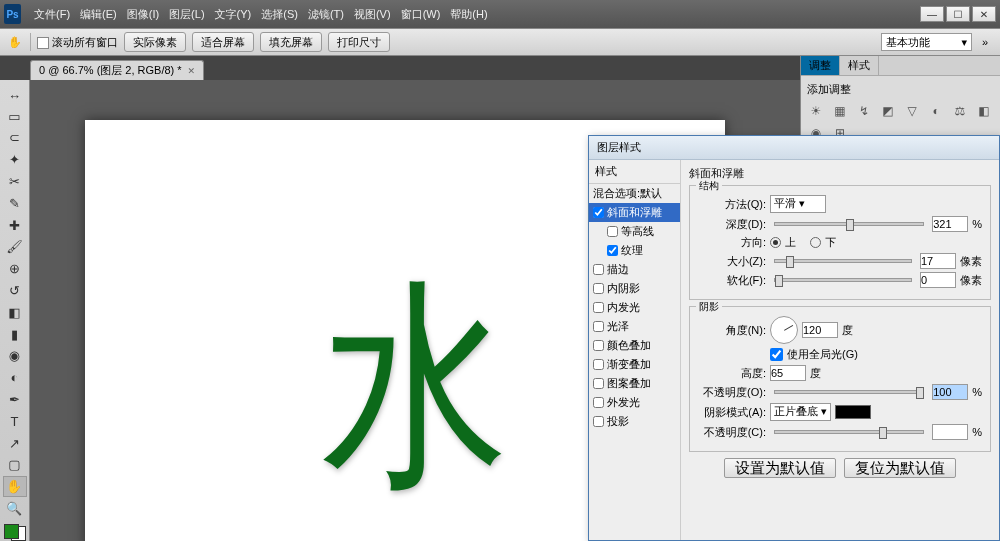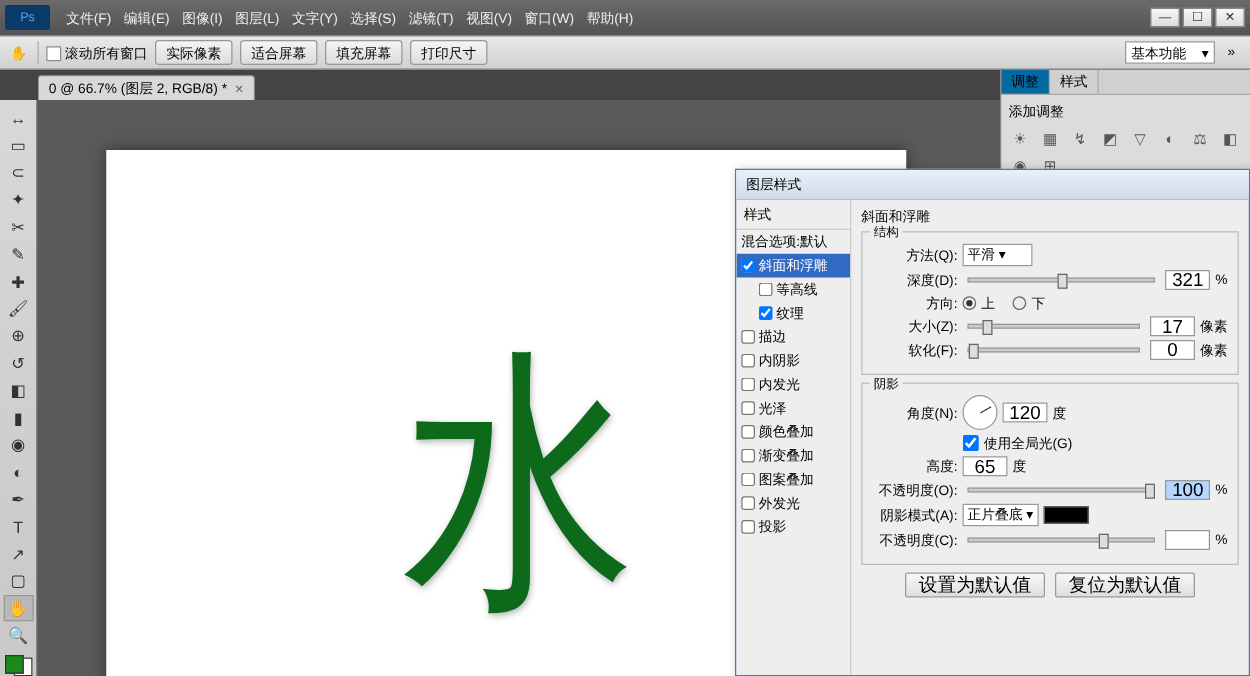--- a/index.html
+++ b/index.html
@@ -1,27 +1,27 @@
 <!DOCTYPE html>
 <html><head>
 <meta charset="utf-8">
 <style>
 *{box-sizing:border-box;margin:0;padding:0;font-family:"Microsoft YaHei",SimSun,Arial,sans-serif;font-size:11px;user-select:none}
 body{width:1000px;height:541px;background:#5a5a5a;overflow:hidden;position:relative}
 .titlebar{height:28px;background:linear-gradient(#6a6a6a,#535353);display:flex;align-items:center;padding:0 4px;color:#eee}
-.ps-logo{width:36px;height:20px;background:#0a3a6a;color:#4ca6ff;display:flex;align-items:center;justify-content:center;font-weight:normal;border-radius:2px;margin-right:8px;font-size:10px}
+.ps-logo{width:17px;height:20px;background:#0a3a6a;color:#4ca6ff;display:flex;align-items:center;justify-content:center;font-weight:bold;border-radius:2px;margin-right:8px;font-size:10px}
 .menu-item{padding:0 5px;cursor:default}
 .win-controls{margin-left:auto;display:flex;gap:2px}
 .win-btn{width:24px;height:16px;background:linear-gradient(#f7f7f7,#ddd);border:1px solid #888;display:flex;align-items:center;justify-content:center;font-size:10px;color:#333}
 .optbar{height:28px;background:linear-gradient(#e9e9e9,#d0d0d0);border-top:1px solid #888;border-bottom:1px solid #888;display:flex;align-items:center;padding:0 6px;gap:6px}
 .optbar .icon{width:18px;height:18px;display:flex;align-items:center;justify-content:center;border:1px solid transparent}
 .chk{width:12px;height:12px;border:1px solid #888;background:#fff;display:inline-block;vertical-align:middle;margin-right:3px}
 .opt-btn{height:20px;padding:0 8px;background:linear-gradient(#f5f5f5,#dcdcdc);border:1px solid #999;border-radius:3px;display:flex;align-items:center}
 .dropdown-area{margin-left:auto;display:flex;align-items:center;gap:4px}
-.dropdown-area .dd{width:72px;height:18px;background:#fff;border:1px solid #999;display:flex;align-items:center;padding:0 4px;font-size:10px}
+.dropdown-area .dd{width:91px;height:18px;background:#fff;border:1px solid #999;display:flex;align-items:center;padding:0 4px;font-size:10px}
 .tabbar{height:24px;background:#444;display:flex;align-items:flex-end;padding-left:30px}
 .doc-tab{background:#d8d8d8;border:1px solid #888;border-bottom:none;padding:2px 8px;font-size:10px;display:flex;align-items:center;gap:6px;border-radius:3px 3px 0 0}
 .doc-tab .x{font-size:9px;color:#666}
 .main{position:absolute;top:80px;left:0;right:0;bottom:0;display:flex}
 .toolbox{width:30px;background:linear-gradient(#d8d8d8,#c8c8c8);border-right:1px solid #888;display:flex;flex-direction:column;align-items:center;padding-top:4px;gap:1px}
 .tool{width:24px;height:22px;display:flex;align-items:center;justify-content:center;color:#333;font-size:13px;border:1px solid transparent}
 .tool.active{background:#b8b8b8;border:1px solid #999}
 .swatch{width:22px;height:18px;margin-top:4px;position:relative}
 .swatch .fg{width:15px;height:15px;background:#1a8a1a;border:1px solid #333;position:absolute;top:0;left:0}
 .swatch .bg{width:15px;height:15px;background:#fff;border:1px solid #333;position:absolute;bottom:0;right:0}
@@ -44,21 +44,21 @@
 .style-item{padding:2px 4px;display:flex;align-items:center;gap:3px;white-space:nowrap}
 .style-item.active{background:#316ac5;color:#fff}
 .style-item.sub{padding-left:18px}
 .style-item input{width:11px;height:11px}
 .dlg-right{flex:1;padding:6px 8px;overflow:hidden}
 .fieldset{border:1px solid #bbb;padding:6px 8px 8px;margin-bottom:6px;position:relative}
 .fieldset-title{position:absolute;top:-7px;left:6px;background:#eee;padding:0 3px;font-size:10px}
 .row{display:flex;align-items:center;margin:3px 0;gap:4px;font-size:11px}
 .row label{width:68px;text-align:right}
 .row select,.row .sel{height:18px;border:1px solid #999;background:#fff;font-size:11px;padding:0 3px;min-width:56px}
-.row input[type=text]{width:36px;height:16px;border:1px solid #999;text-align:center;font-size:15px}
+.row input[type=text]{width:36px;height:16px;border:1px solid #999;text-align:left;font-size:11px}
 .row input.hl{background:#b3d7ff}
 .slider{flex:1;height:4px;background:#ccc;border:1px solid #999;position:relative;margin:0 4px;min-width:60px}
 .slider .thumb{position:absolute;top:-4px;width:8px;height:12px;background:#ddd;border:1px solid #666}
 .angle-dial{width:28px;height:28px;border:1px solid #999;border-radius:50%;background:#fff;position:relative}
 .angle-dial::after{content:"";position:absolute;left:50%;top:50%;width:10px;height:1px;background:#333;transform-origin:0 0;transform:rotate(-30deg)}
 .gloss-swatch{width:40px;height:16px;background:linear-gradient(90deg,#000,#fff);border:1px solid #666}
 .color-swatch{width:36px;height:14px;border:1px solid #666}
 .btn{height:20px;padding:0 10px;background:linear-gradient(#f8f8f8,#dedede);border:1px solid #999;border-radius:2px;font-size:15px}
 .radio{width:11px;height:11px;border:1px solid #666;border-radius:50%;display:inline-flex;align-items:center;justify-content:center}
 .radio.on::after{content:"";width:5px;height:5px;background:#333;border-radius:50%}

